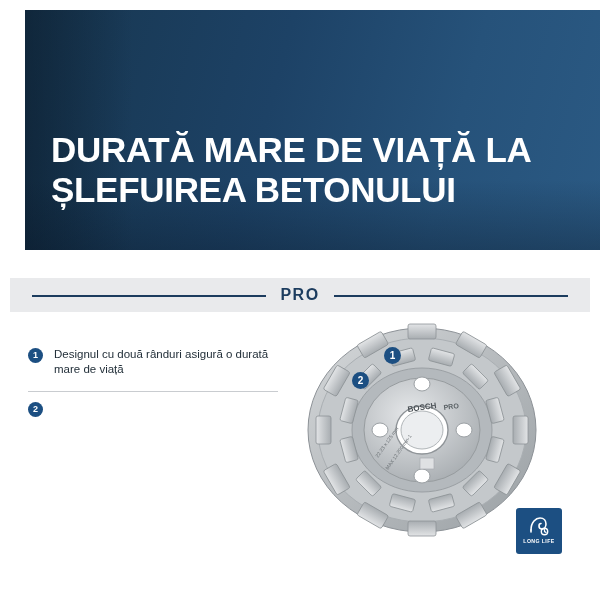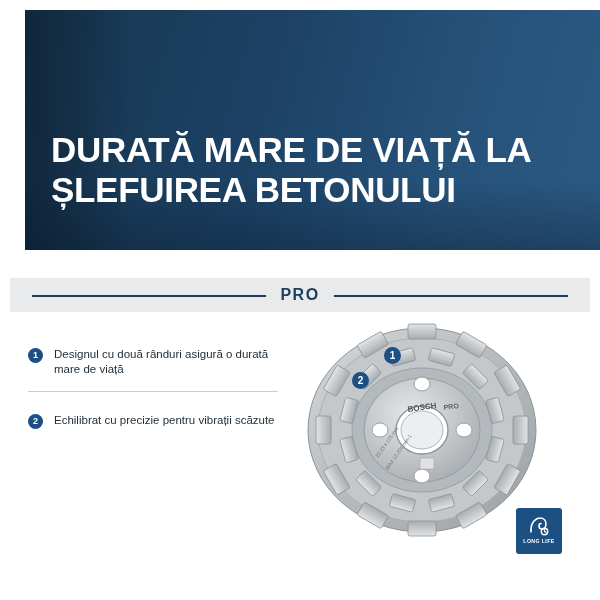--- a/index.html
+++ b/index.html
@@ -224,21 +224,20 @@
   <div class="content">
 
     <div class="features">
       <div class="feature">
         <div class="feature-num">1</div>
         <div class="feature-text">Designul cu două rânduri asigură o durată mare de viață</div>
       </div>
       <div class="feature-sep"></div>
       <div class="feature">
         <div class="feature-num">2</div>
-        <div class="feature-text">Echilibrat cu precizie pentru vibrații scăzute</div>
       </div>
     </div>
 
     <div class="product">
       <svg width="290" height="230" viewBox="0 0 290 230">
         <defs>
           <linearGradient id="bodyGrad" x1="0" y1="0" x2="1" y2="1">
             <stop offset="0%" stop-color="#d6d9db"></stop>
             <stop offset="45%" stop-color="#b9bdc0"></stop>
             <stop offset="100%" stop-color="#9aa0a4"></stop>

